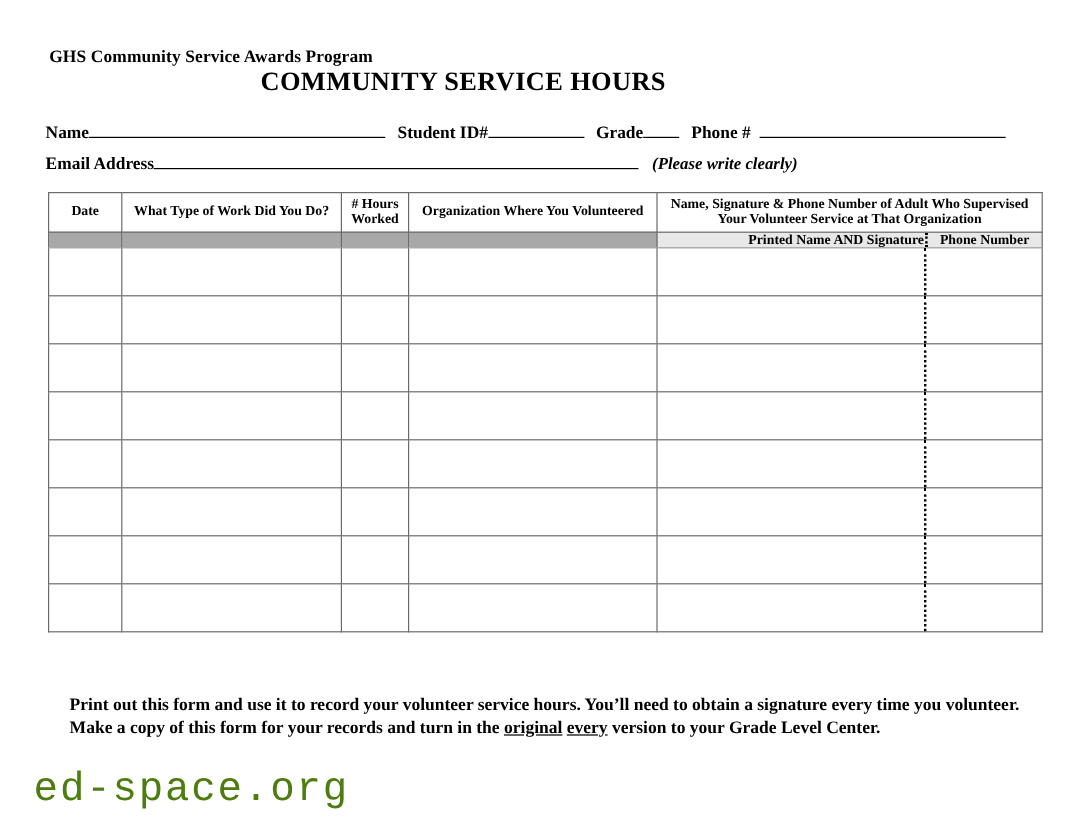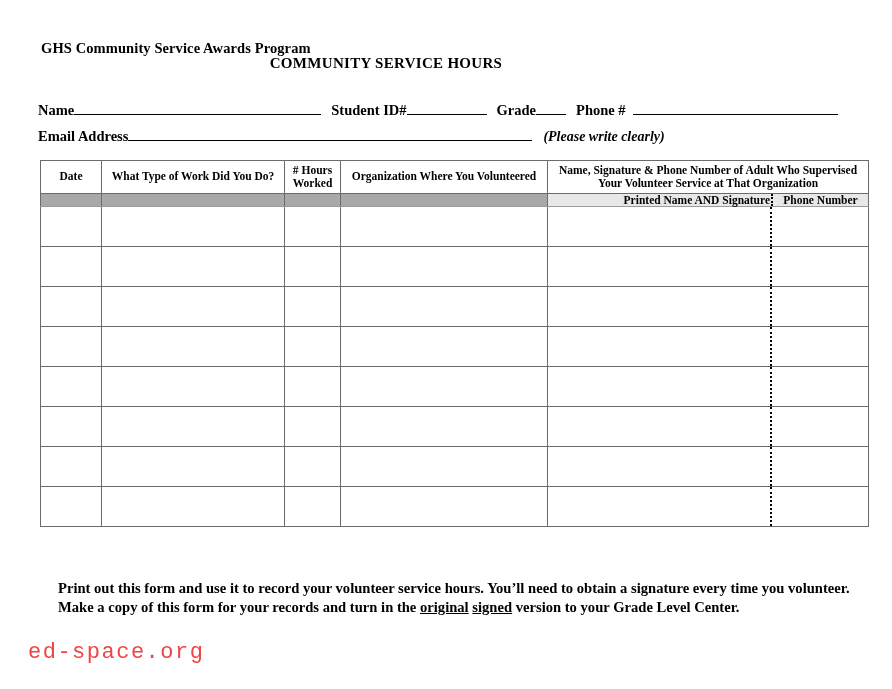--- a/index.html
+++ b/index.html
@@ -31,21 +31,21 @@
     font-weight: bold;
     letter-spacing: 0.1px;
     white-space: nowrap;
   }
   .doc-title {
     position: absolute;
     left: 0;
     top: 55px;
     width: 772px;
     text-align: center;
-    font-size: 15px;
+    font-size: 22px;
     font-weight: bold;
     letter-spacing: 0.3px;
   }
 
   
   .field-row {
     position: absolute;
     font-size: 14.5px;
     font-weight: bold;
     white-space: nowrap;
@@ -191,22 +191,22 @@
   }
   .instructions u {
   }
 
   
   .watermark {
     position: absolute;
     left: 28px;
     top: 640px;
     font-family: "Liberation Mono", "DejaVu Sans Mono", monospace;
-    font-size: 22px;
-    color: #ef4444;
+    font-size: 34px;
+    color: #4d7c0f;
     letter-spacing: 1.5px;
   }
 </style>
 </head>
 <body>
 
 <div class="page">
 
   <div class="program-title">GHS Community Service Awards Program</div>
   <div class="doc-title">COMMUNITY SERVICE HOURS</div>
@@ -357,18 +357,18 @@
                 <div class="sp-right"></div>
               </div>
             </td>
           </tr>
         </tbody>
     </table>
   </div>
 
 
   <div class="instructions">
-    <span>Print out this form and use it to record your volunteer service hours.  You’ll need to obtain a signature every time you volunteer.  Make a copy of this form for your records and turn in the </span><u>original</u> <u>signed</u><span> version to your Grade Level Center.</span>
+    <span>Print out this form and use it to record your volunteer service hours.  You’ll need to obtain a signature every time you volunteer.  Make a copy of this form for your records and turn in the </span><u>original</u> <u>every</u><span> version to your Grade Level Center.</span>
   </div>
 
   <div class="watermark">ed-space.org</div>
 
 </div>
 
 </body></html>

